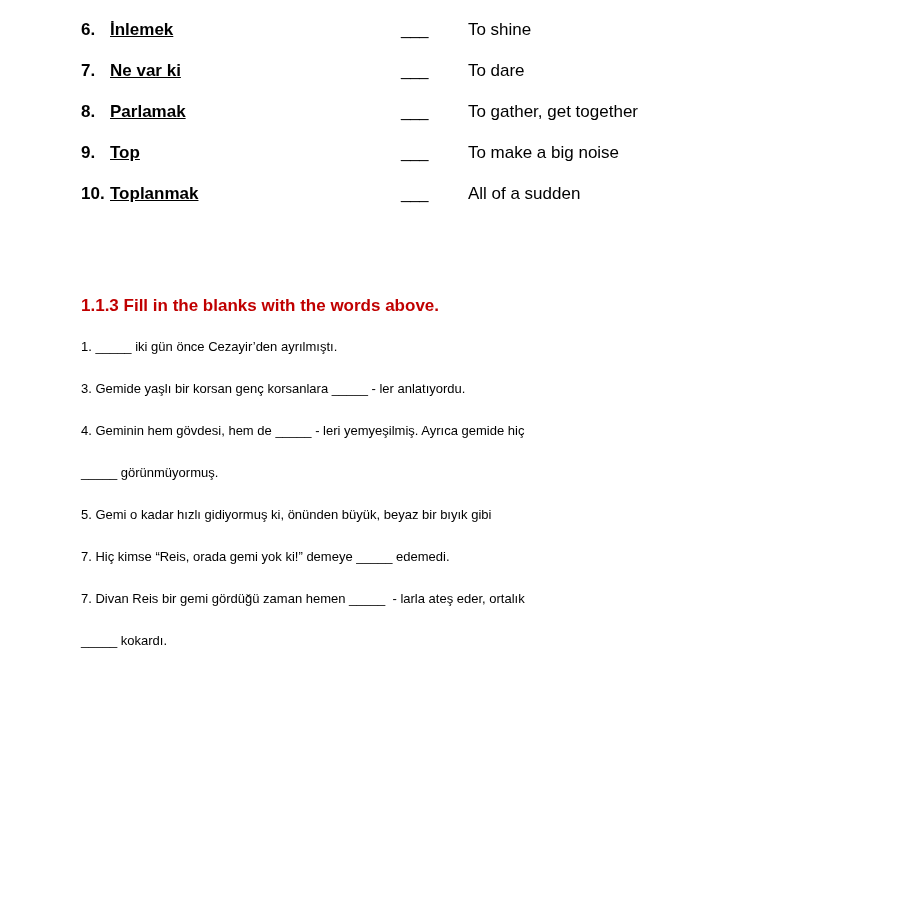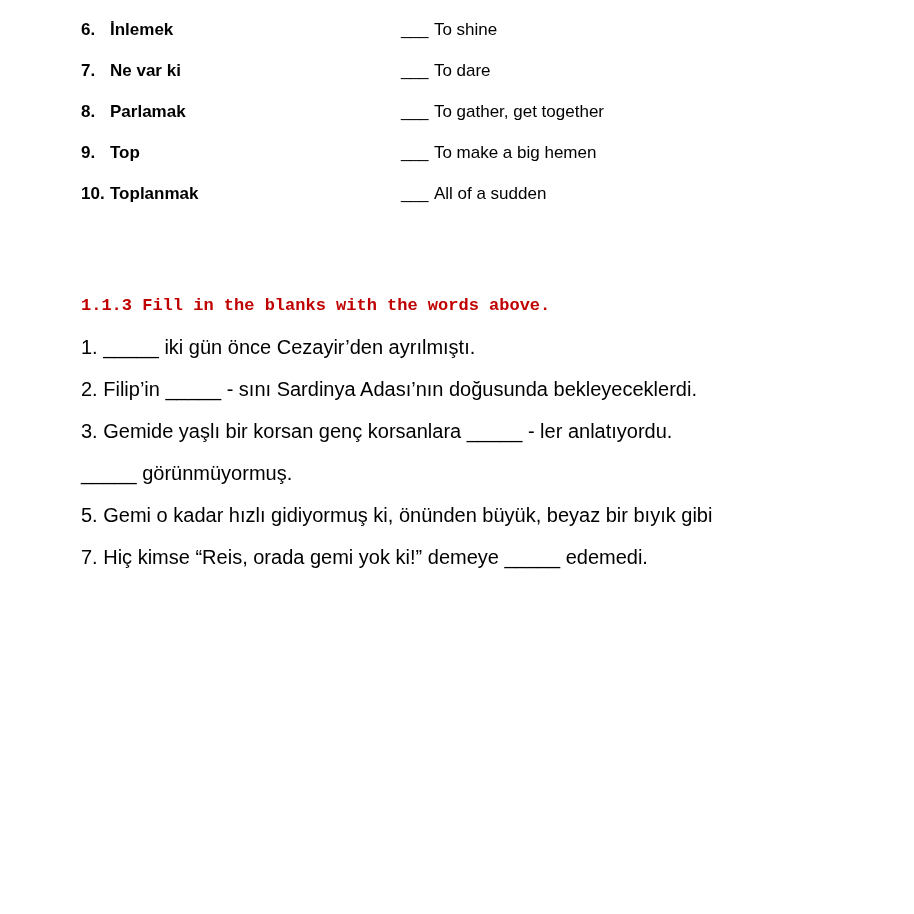--- a/index.html
+++ b/index.html
@@ -39,56 +39,57 @@
     font-size: 17px;
     width: 29px;
     flex: 0 0 29px;
     white-space: pre;
   }
   .match-term {
     font-weight: bold;
     font-size: 17px;
     flex: 0 0 291px;
     white-space: pre;
+    text-decoration: underline;
   }
   .match-blank {
     font-size: 17px;
     letter-spacing: -0.5px;
     white-space: pre;
     margin-right: 6px;
   }
   .match-def {
     font-size: 17px;
     white-space: pre;
+    margin-left: 34px;
   }
 
   
   .section-heading {
     color: #C00000;
     font-weight: bold;
     font-size: 17px;
     margin: 0;
     padding: 0;
     height: 41px;
     line-height: 41px;
     white-space: pre;
-    font-family: Liberation Mono, monospace;
   }
   .heading-spacer {
     height: 60px;
   }
 
   
   .fill-list {
     margin: 0;
     padding: 0;
     list-style: none;
   }
   .fill-line {
-    font-size: 20px;
+    font-size: 13px;
     height: 42px;
     line-height: 42px;
     white-space: pre;
   }
   .fill-line.cont {
     
   }
 </style>
 </head>
 <body>
@@ -111,36 +112,38 @@
     <li class="match-row">
       <span class="match-num">8.</span>
       <span class="match-term">Parlamak</span>
       <span class="match-blank">___</span>
       <span class="match-def">To gather, get together</span>
     </li>
     <li class="match-row">
       <span class="match-num">9.</span>
       <span class="match-term">Top</span>
       <span class="match-blank">___</span>
-      <span class="match-def">To make a big hemen</span>
+      <span class="match-def">To make a big noise</span>
     </li>
     <li class="match-row">
       <span class="match-num">10.</span>
       <span class="match-term">Toplanmak</span>
       <span class="match-blank">___</span>
       <span class="match-def">All of a sudden</span>
     </li>
   </ul>
 
   <div class="heading-spacer"></div>
 
   <p class="section-heading">1.1.3 Fill in the blanks with the words above.</p>
 
   <ul class="fill-list">
     <li class="fill-line">1. _____ iki gün önce Cezayir’den ayrılmıştı.</li>
-    <li class="fill-line">2. Filip’in _____ - sını Sardinya Adası’nın doğusunda bekleyeceklerdi.</li>
     <li class="fill-line">3. Gemide yaşlı bir korsan genç korsanlara _____ - ler anlatıyordu.</li>
+    <li class="fill-line">4. Geminin hem gövdesi, hem de _____ - leri yemyeşilmiş. Ayrıca gemide hiç</li>
     <li class="fill-line cont">_____ görünmüyormuş.</li>
     <li class="fill-line">5. Gemi o kadar hızlı gidiyormuş ki, önünden büyük, beyaz bir bıyık gibi</li>
     <li class="fill-line">7. Hiç kimse “Reis, orada gemi yok ki!” demeye _____ edemedi.</li>
+    <li class="fill-line">7. Divan Reis bir gemi gördüğü zaman hemen _____  - larla ateş eder, ortalık</li>
+    <li class="fill-line cont">_____ kokardı.</li>
   </ul>
 
 </div>
 
 </body></html>

